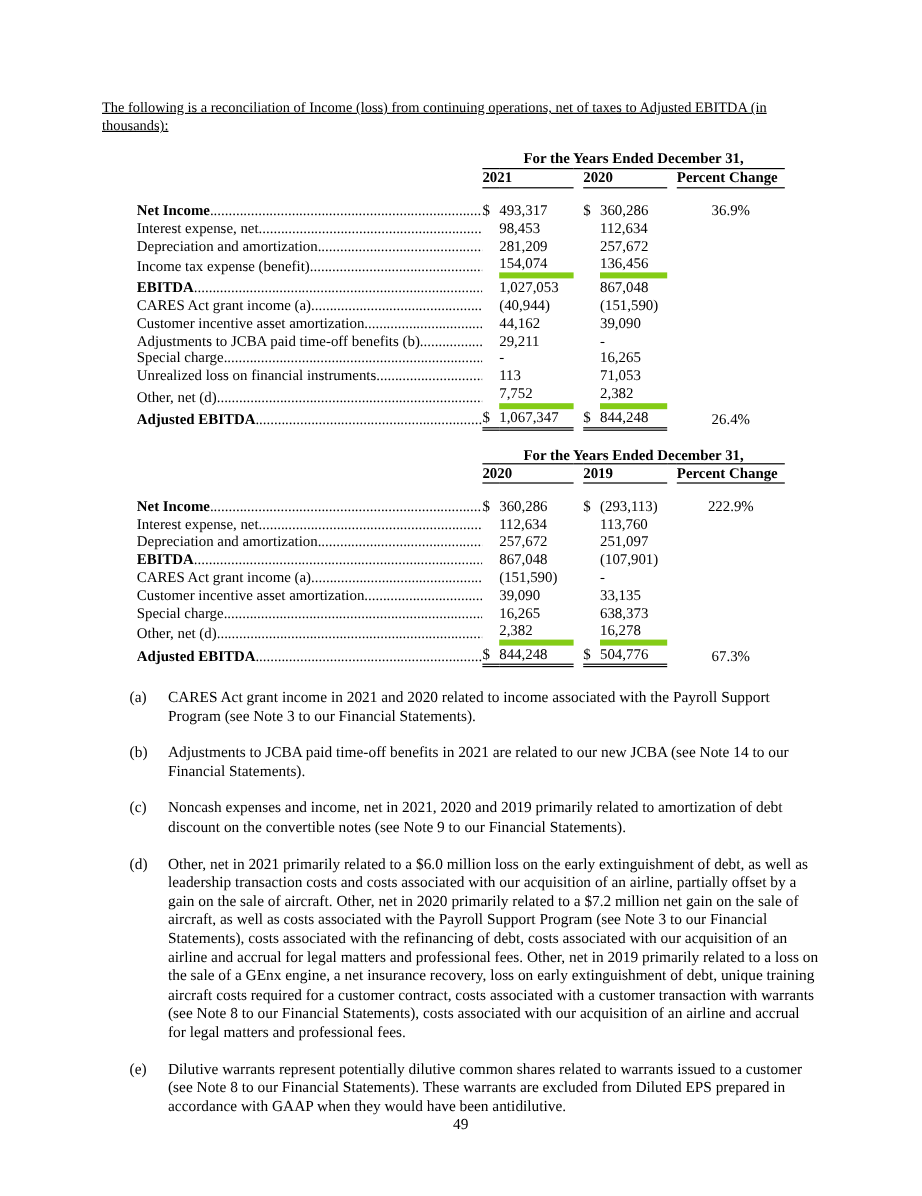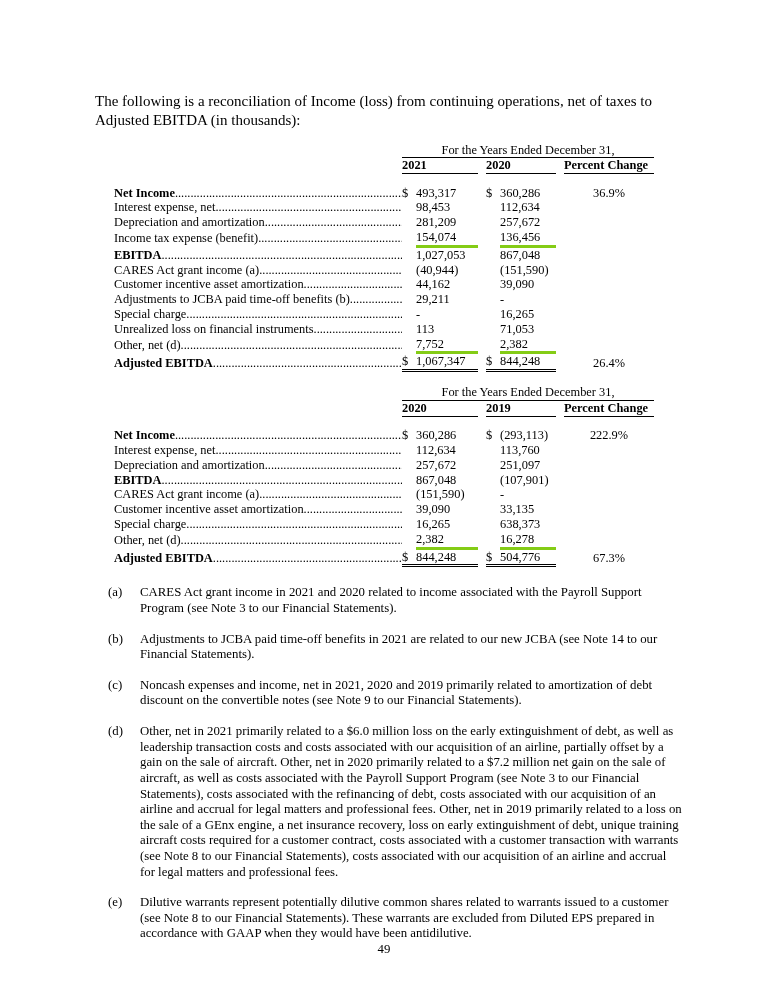--- a/index.html
+++ b/index.html
@@ -3,51 +3,51 @@
 <meta charset="utf-8">
 <style>
   * { box-sizing: border-box; }
   html, body { margin: 0; padding: 0; background: #ffffff; }
   .page {
     width: 768px; height: 997px; position: relative; overflow: hidden;
     background: #ffffff; color: #000000;
     font-family: "Liberation Serif", serif;
   }
   .content { padding: 82px 85px 0 85px; }
-  .intro { margin: 10px; font-size: 15px; line-height: 1.25; }
+  .intro { margin: 0; font-size: 12px; line-height: 1.25; text-decoration: underline; }
 
   .fintable {
     border-collapse: collapse; table-layout: fixed; width: 540px;
     margin: 13px 0 0 29px; font-size: 12.4px;
   }
   .fintable td {
     padding: 0; vertical-align: bottom; height: 14.8px; line-height: 14.8px;
     white-space: nowrap; overflow: hidden;
   }
-  .fintable .sh { text-align: center; font-weight: normal; border-bottom: 1px solid #000; }
+  .fintable .sh { text-align: center; font-weight: bold; border-bottom: 1px solid #000; }
   .fintable .ch { font-weight: bold; border-bottom: 1px solid #000; }
   .fintable .v   { }
   .fintable .pct { text-align: center; }
-  .fintable .u   { border-bottom: 3px solid #84cc16; }
+  .fintable .u   { border-bottom: 5px solid #84cc16; }
   .fintable .uu  { border-bottom: 3px double #000; }
   .fintable tr.spacer td { height: 12px; line-height: 12px; }
   .b { font-weight: bold; }
   .lw { display: flex; width: 100%; }
   .lw .txt { flex: 0 0 auto; }
   .lw .dots { flex: 1 1 auto; overflow: hidden; white-space: nowrap; }
   .lw .dots::after { content: "...................................................................................................................................................................."; }
 
   .footnotes { margin-top: 18px; }
   .fn { display: flex; margin-top: 15px; font-size: 12.8px; line-height: 1.22; }
   .fn:first-child { margin-top: 0; }
   .fn .marker { flex: 0 0 55px; padding-left: 23px; }
   .fn .text { flex: 1 1 auto; }
 
   .pageno {
-    position: absolute; bottom: 40px; left: 0; width: 100%;
+    position: absolute; bottom: 52px; left: 0; width: 100%;
     text-align: center; font-size: 12.8px;
   }
 </style>
 </head>
 <body>
 
 <div class="page">
   <div class="content">
 
     <p class="intro">The following is a reconciliation of Income (loss) from continuing operations, net of taxes to Adjusted EBITDA (in thousands):</p>

